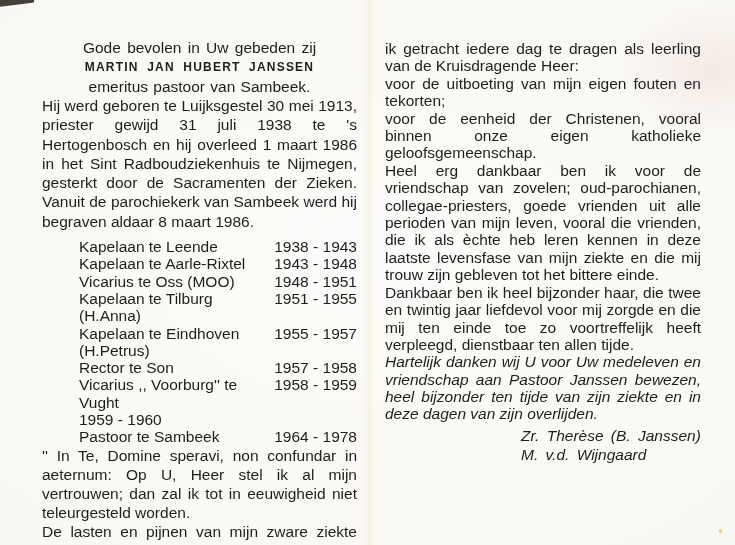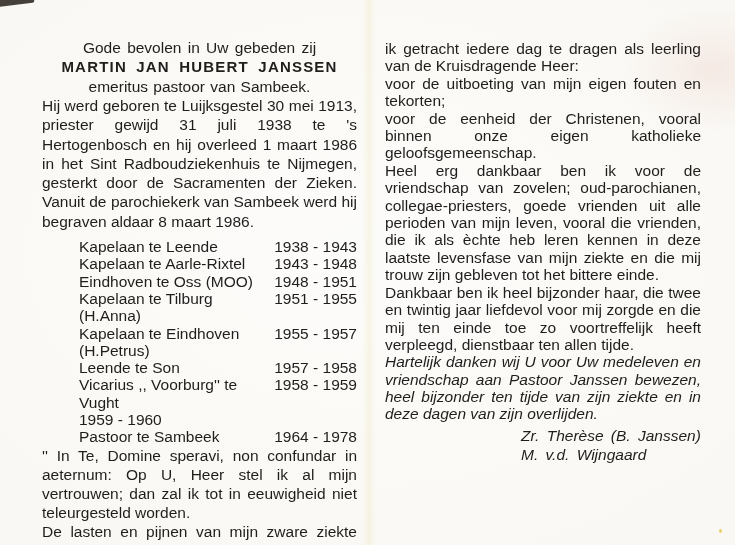--- a/index.html
+++ b/index.html
@@ -42,21 +42,21 @@
   .col p { margin: 0; }
   .col-left  { left: 42px;  top: 38px; width: 315px; }
   .col-right { left: 385px; top: 40px; width: 316px; line-height: 17.4px; }
 
   .center { text-align: center; }
   .just   { text-align: justify; }
 
   .dedication { line-height: 19px; word-spacing: 2px; }
   .name {
     margin: 13px 0 0 0;
-    font-size: 15px; font-weight: bold;
+    font-size: 12px; font-weight: bold;
     letter-spacing: 1.2px; word-spacing: 4px;
     line-height: 20px;
     text-align: center;
   }
   .subtitle { margin-top: 12px; line-height: 19px; word-spacing: 1px; }
   .bio { margin-top: 15px; line-height: 19.3px; }
 
   .appointments { margin-top: 7px; line-height: 17.3px; }
   .appointments .row { display: flex; justify-content: space-between; margin-left: 37px; }
   .appointments .years { white-space: nowrap; }
@@ -89,33 +89,33 @@
     <div class="appointments">
       <div class="row">
         <span class="role">Kapelaan te Leende</span>
         <span class="years">1938 - 1943</span>
       </div>
       <div class="row">
         <span class="role">Kapelaan te Aarle-Rixtel</span>
         <span class="years">1943 - 1948</span>
       </div>
       <div class="row">
-        <span class="role">Eindhoven te Oss (MOO)</span>
+        <span class="role">Vicarius te Oss (MOO)</span>
         <span class="years">1948 - 1951</span>
       </div>
       <div class="row">
         <span class="role">Kapelaan te Tilburg (H.Anna)</span>
         <span class="years">1951 - 1955</span>
       </div>
       <div class="row">
         <span class="role">Kapelaan te Eindhoven (H.Petrus)</span>
         <span class="years">1955 - 1957</span>
       </div>
       <div class="row">
-        <span class="role">Leende te Son</span>
+        <span class="role">Rector te Son</span>
         <span class="years">1957 - 1958</span>
       </div>
       <div class="row">
         <span class="role">Vicarius ,, Voorburg'' te Vught</span>
         <span class="years">1958 - 1959</span>
       </div>
       <div class="row">
         <span class="years">1959 - 1960</span>
       </div>
       <div class="row">

